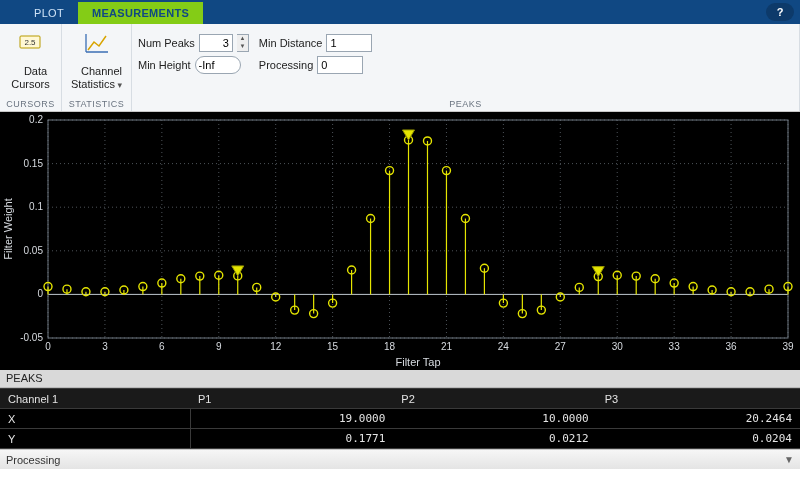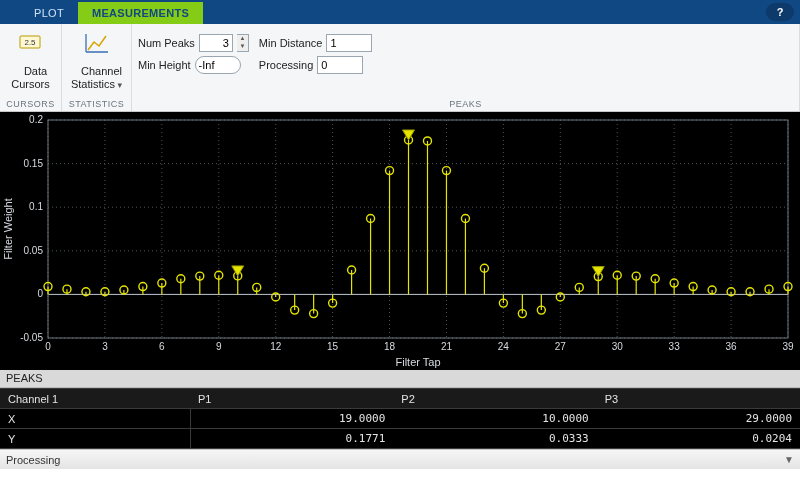--- a/index.html
+++ b/index.html
@@ -273,26 +273,26 @@
         <th>P1</th>
         <th>P2</th>
         <th>P3</th>
       </tr>
     </thead>
   <tbody id="peaks-body">
       <tr>
         <td class="lab">X</td>
         <td class="num">19.0000</td>
         <td class="num">10.0000</td>
-        <td class="num">29.0000</td>
+        <td class="num">20.2464</td>
       </tr>
       <tr>
         <td class="lab">Y</td>
         <td class="num">0.1771</td>
-        <td class="num">0.0333</td>
+        <td class="num">0.0212</td>
         <td class="num">0.0204</td>
       </tr>
     </tbody>
 </table>
 
 <div class="status">
   <span>Processing</span>
   <span style="color:#666;font-size:10px">▼</span>
 </div>
 

